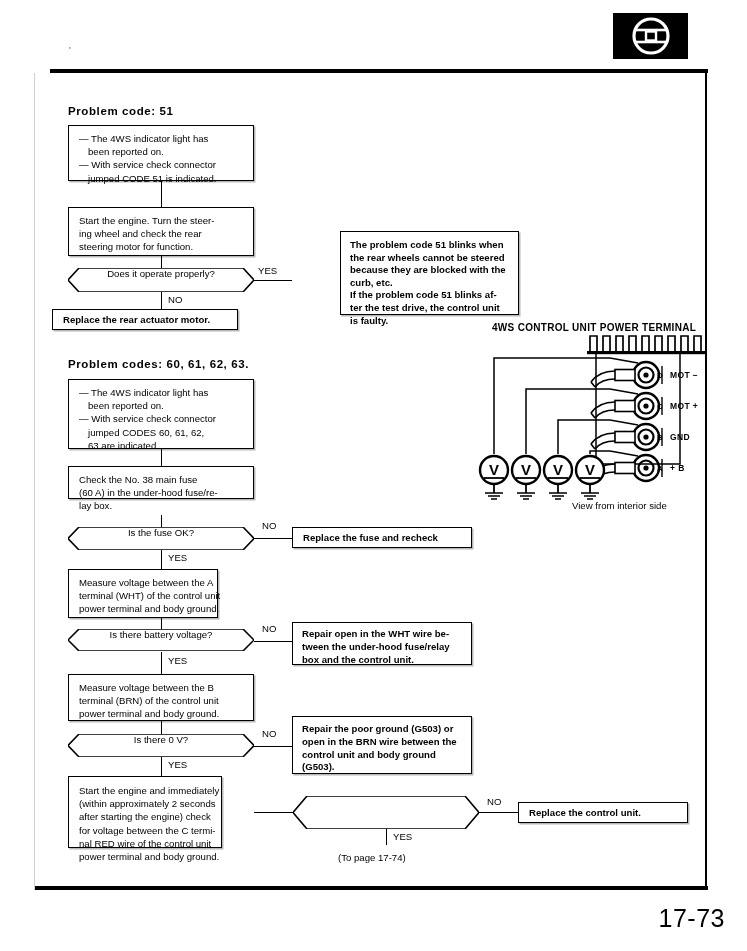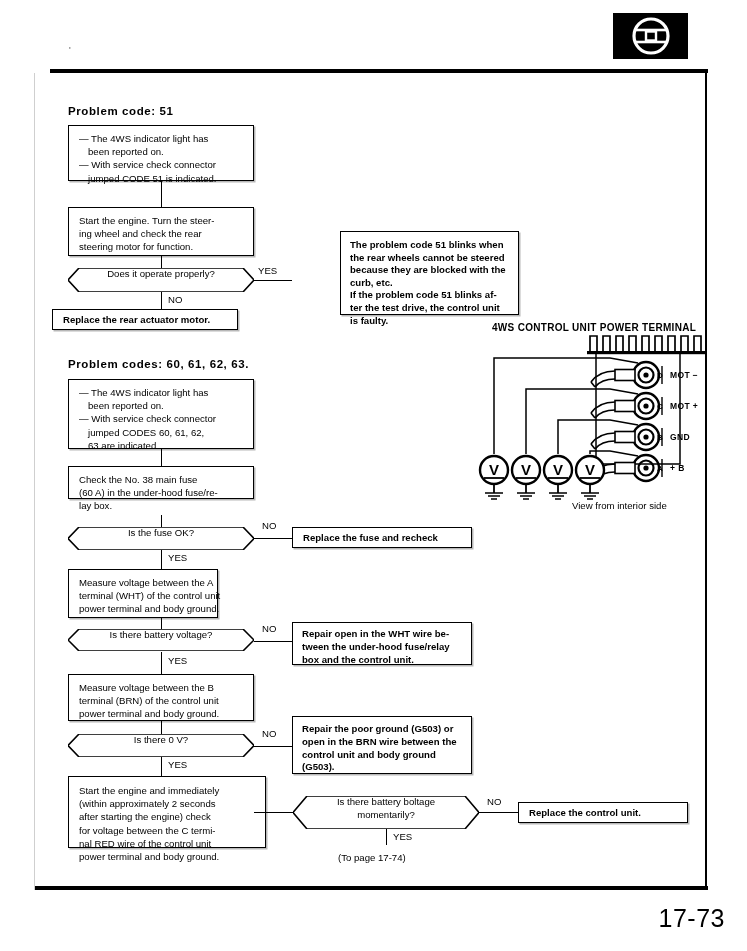--- a/index.html
+++ b/index.html
@@ -269,36 +269,35 @@
 <div class="pbox bold" style="left:292px; top:716px; width:180px; height:58px; line-height:12.8px; padding:6px 8px 4px 9px;">
   <span class="ln">Repair the poor ground (G503) or</span>
   <span class="ln">open in the BRN wire between the</span>
   <span class="ln">control unit and body ground</span>
   <span class="ln">(G503).</span>
 </div>
 
 <div class="vline" style="left:161px; top:757px; height:19px;"></div>
 <div class="lbl" style="left:168px; top:759px;">YES</div>
 
-<div class="pbox" style="left:68px; top:776px; width:198px; height:72px; padding-top:7px;">
+<div class="pbox" style="left:68px; top:776px; width:154px; height:72px; padding-top:7px;">
   <span class="ln">Start the engine and immediately</span>
   <span class="ln">(within approximately 2 seconds</span>
   <span class="ln">after starting the engine) check</span>
   <span class="ln">for voltage between the C termi-</span>
   <span class="ln">nal RED wire of the control unit</span>
   <span class="ln">power terminal and body ground.</span>
 </div>
 
 <div class="hline" style="left:254px; top:812px; width:42px;"></div>
 
 <div class="dia" style="left:293px; top:796px; width:186px; height:33px;">
   <svg class="hexbg" viewBox="0 0 186 33" preserveAspectRatio="none">
     <polygon points="14,0 172,0 186,16.5 172,33 14,33 0,16.5" fill="#fff" stroke="#000" stroke-width="1.6"></polygon>
   </svg>
-  <span class="txt" style="padding:0 18px"><span>Is there battery boltage</span><br><span>momentarily?</span></span>
 </div>
 <div class="lbl" style="left:487px; top:796px;">NO</div>
 <div class="hline" style="left:479px; top:812px; width:39px;"></div>
 <div class="pbox bold center" style="left:518px; top:802px; width:170px; height:21px; padding-top:0; padding-bottom:0;">
   <span>Replace the control unit.</span>
 </div>
 
 <div class="vline" style="left:386px; top:829px; height:16px;"></div>
 <div class="lbl" style="left:393px; top:831px;">YES</div>
 <div class="lbl" style="left:338px; top:852px;">(To page 17-74)</div>

